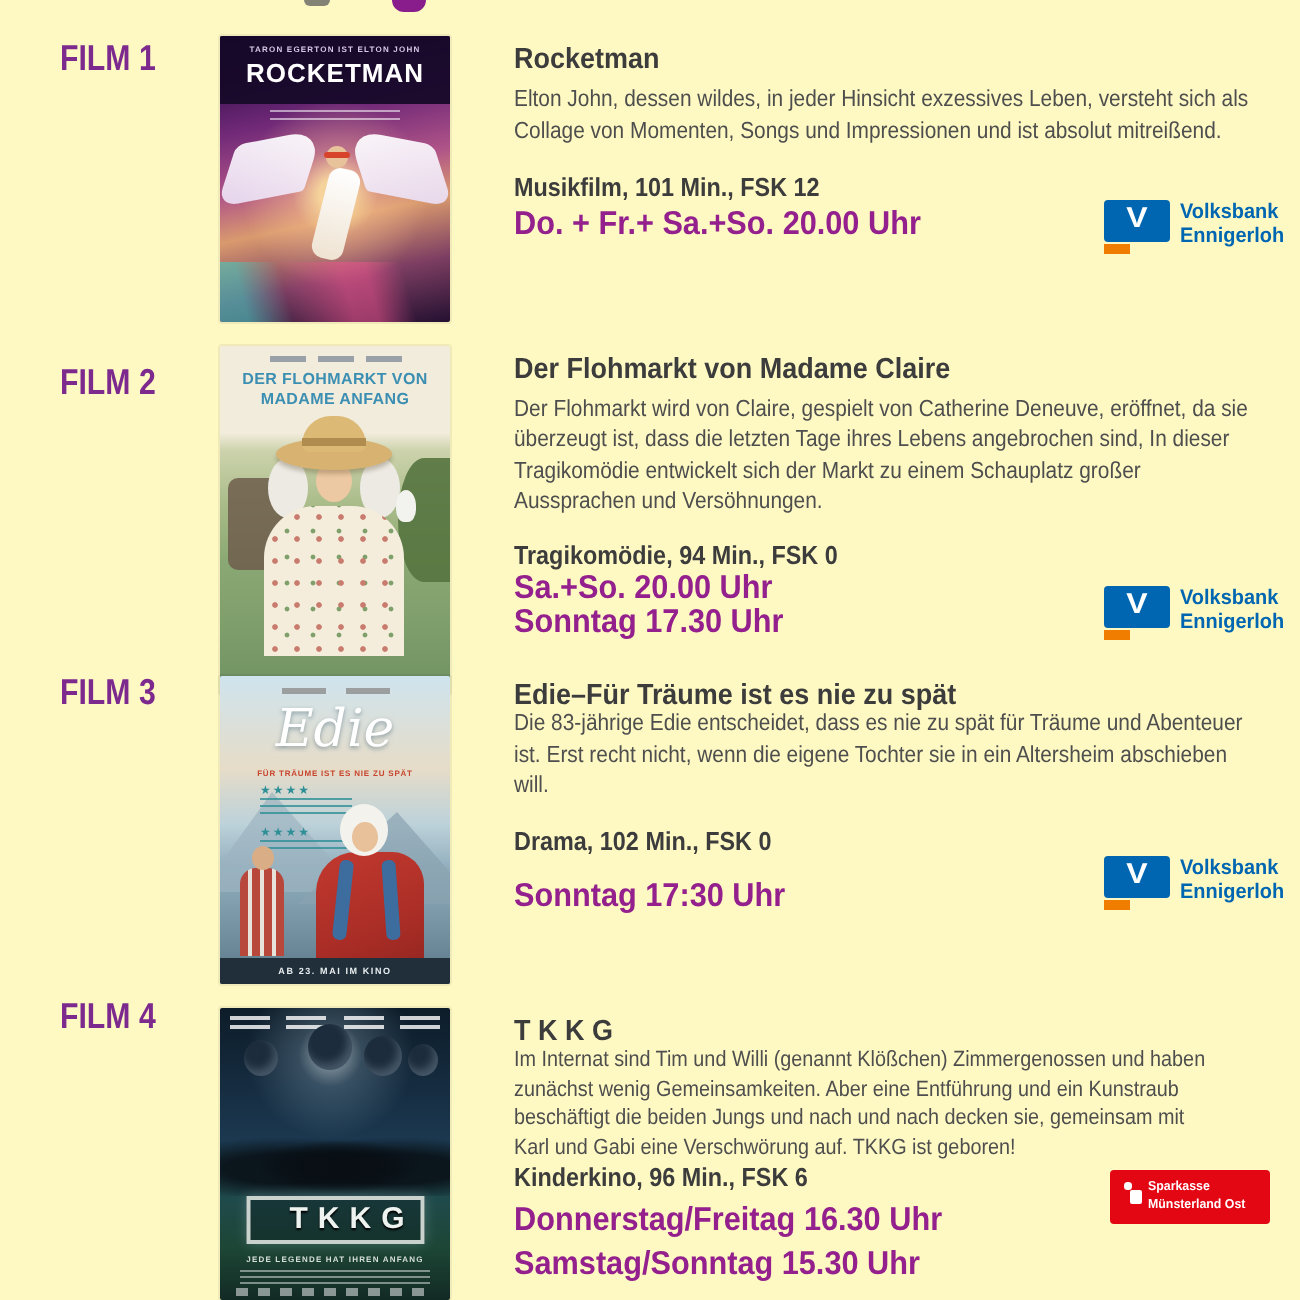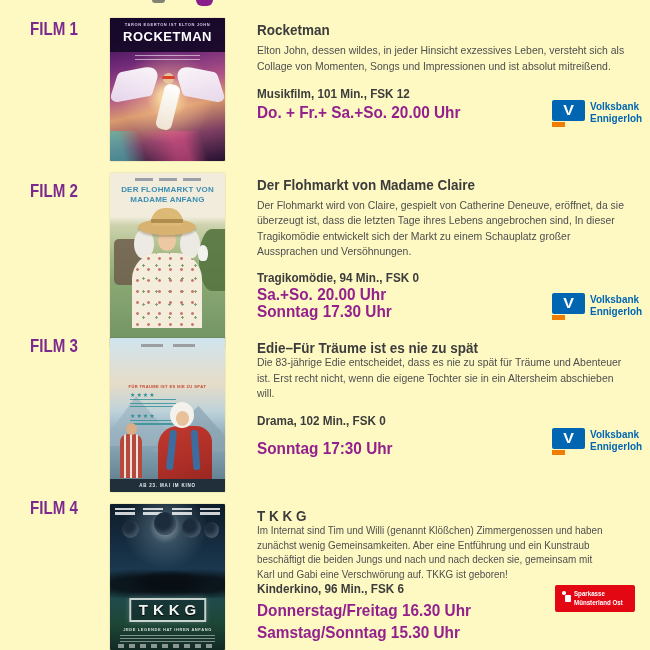--- a/index.html
+++ b/index.html
@@ -122,21 +122,21 @@
   .p4-names{position:absolute;top:4px;left:5px;right:5px;display:flex;justify-content:space-between;}
   .p4-names i{display:block;width:20px;height:7px;
      background:repeating-linear-gradient(180deg,rgba(255,255,255,.8) 0 2px,transparent 2px 4.5px);}
   .p4-head{position:absolute;border-radius:50%;background:#1c2c3c;
      box-shadow:inset -2px -3px 4px rgba(150,170,185,.35);}
   .p4-riders{position:absolute;top:60px;left:0;width:115px;height:34px;
      background:radial-gradient(ellipse at 28% 60%,rgba(8,14,20,.85) 0 26%,transparent 55%),
        radial-gradient(ellipse at 52% 55%,rgba(8,14,20,.85) 0 22%,transparent 50%),
        radial-gradient(ellipse at 76% 60%,rgba(8,14,20,.85) 0 26%,transparent 55%);}
   .p4-box{position:absolute;left:50%;top:94px;transform:translateX(-50%);
-     border:2px solid #c9d2cd;padding:1px 3px 1px 8px;background:rgba(8,16,24,.35);
+     border:2px solid #c9d2cd;padding:1px 3px 1px 20px;background:rgba(8,16,24,.35);
      box-shadow:0 0 6px rgba(200,220,230,.25);}
   .p4-box span{font-size:15px;font-weight:bold;color:#eef3f0;letter-spacing:5px;
      text-shadow:0 1px 1px #000;white-space:nowrap;}
   .p4-tag{position:absolute;top:123px;width:100%;text-align:center;font-size:4px;color:#d7dfda;
      letter-spacing:.6px;font-weight:bold;}
   .p4-credits{position:absolute;top:131px;left:10px;right:10px;height:7px;
      background:repeating-linear-gradient(180deg,rgba(255,255,255,.45) 0 1px,transparent 1px 3px);}
   .p4-logos{position:absolute;bottom:2px;left:8px;right:8px;height:4px;
      background:repeating-linear-gradient(90deg,rgba(255,255,255,.5) 0 6px,transparent 6px 11px);}
 </style>
@@ -238,20 +238,21 @@
   <div class="row" style="top:338px;height:158px">
     <div class="film-label" style="top:-2px">FILM 3</div>
 
     <div class="poster p3">
       <div class="p3-mtn1"></div>
       <div class="p3-mtn2"></div>
       <div class="p3-credits">
           <i></i>
           <i></i>
         </div>
+      <div class="p3-title">Edie</div>
       <div class="p3-sub">FÜR TRÄUME IST ES NIE ZU SPÄT</div>
       <div class="p3-stars" style="top:53px">★★★★</div>
       <div class="p3-rev" style="top:61px"></div>
       <div class="p3-stars" style="top:74px">★★★★</div>
       <div class="p3-rev" style="top:82px;height:5px"></div>
       <div class="p3-man"></div>
       <div class="p3-man-head"></div>
       <div class="p3-jacket"></div>
       <div class="p3-strap-l"></div>
       <div class="p3-strap-r"></div>

